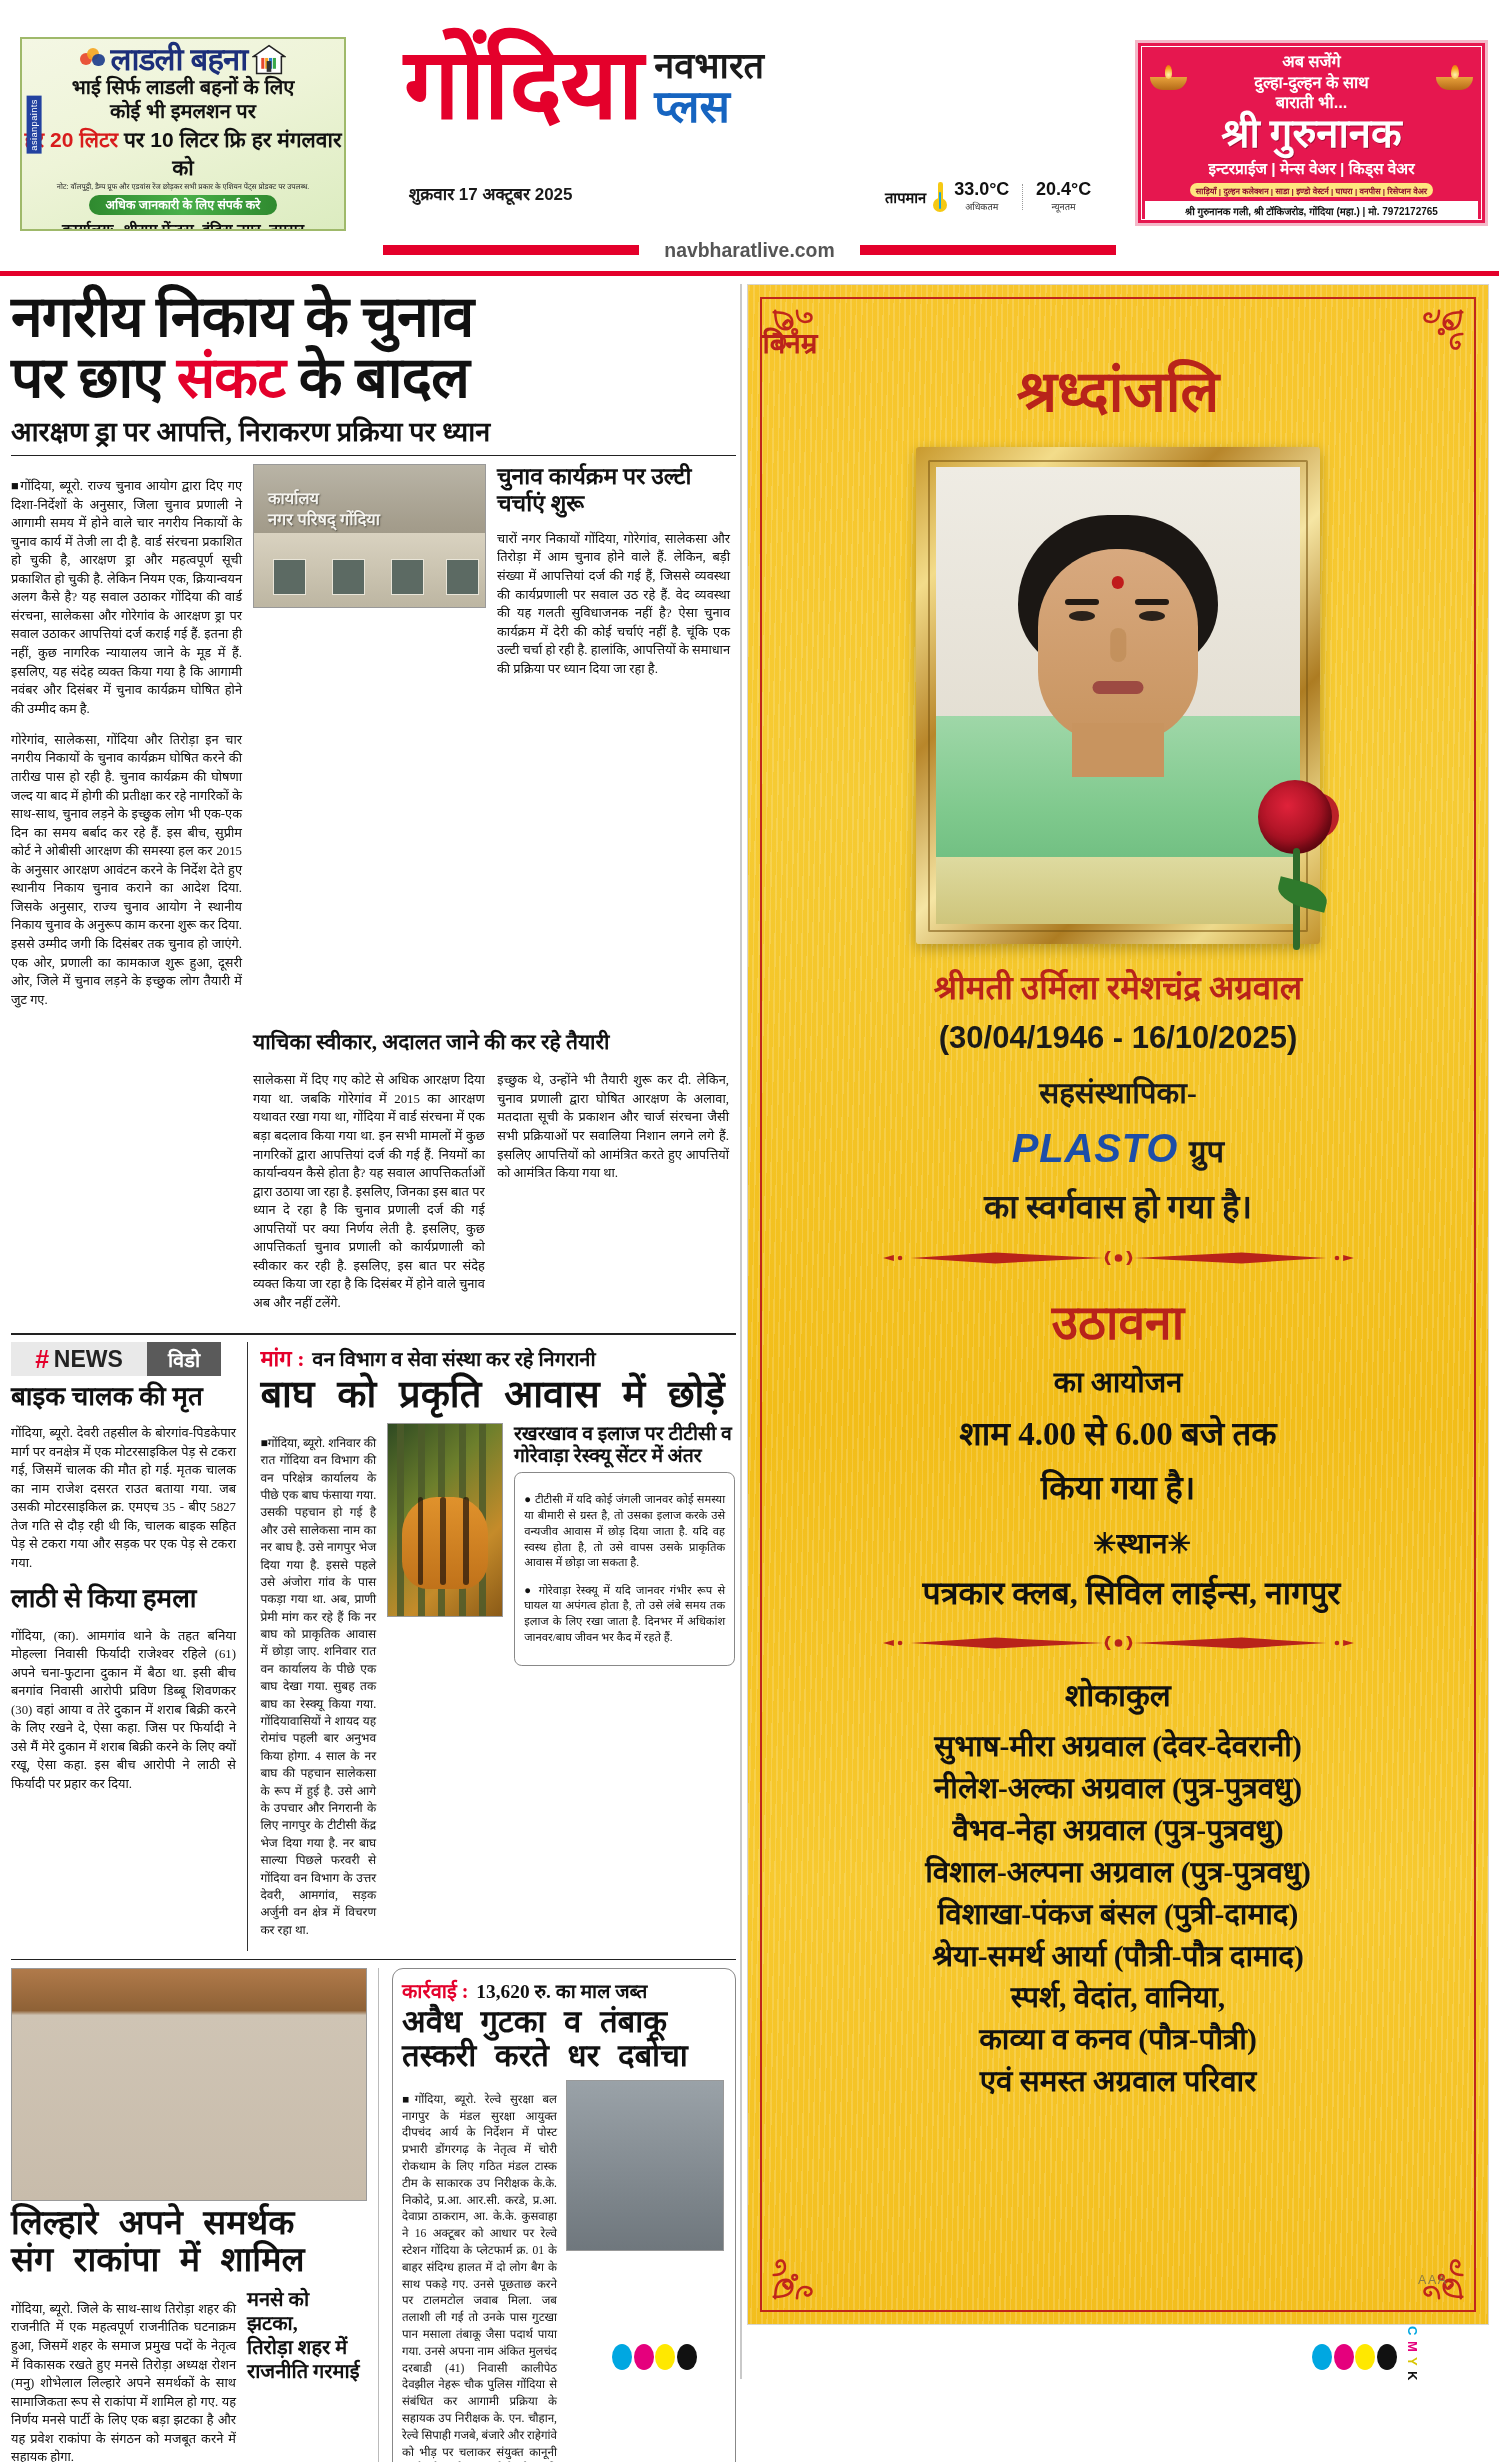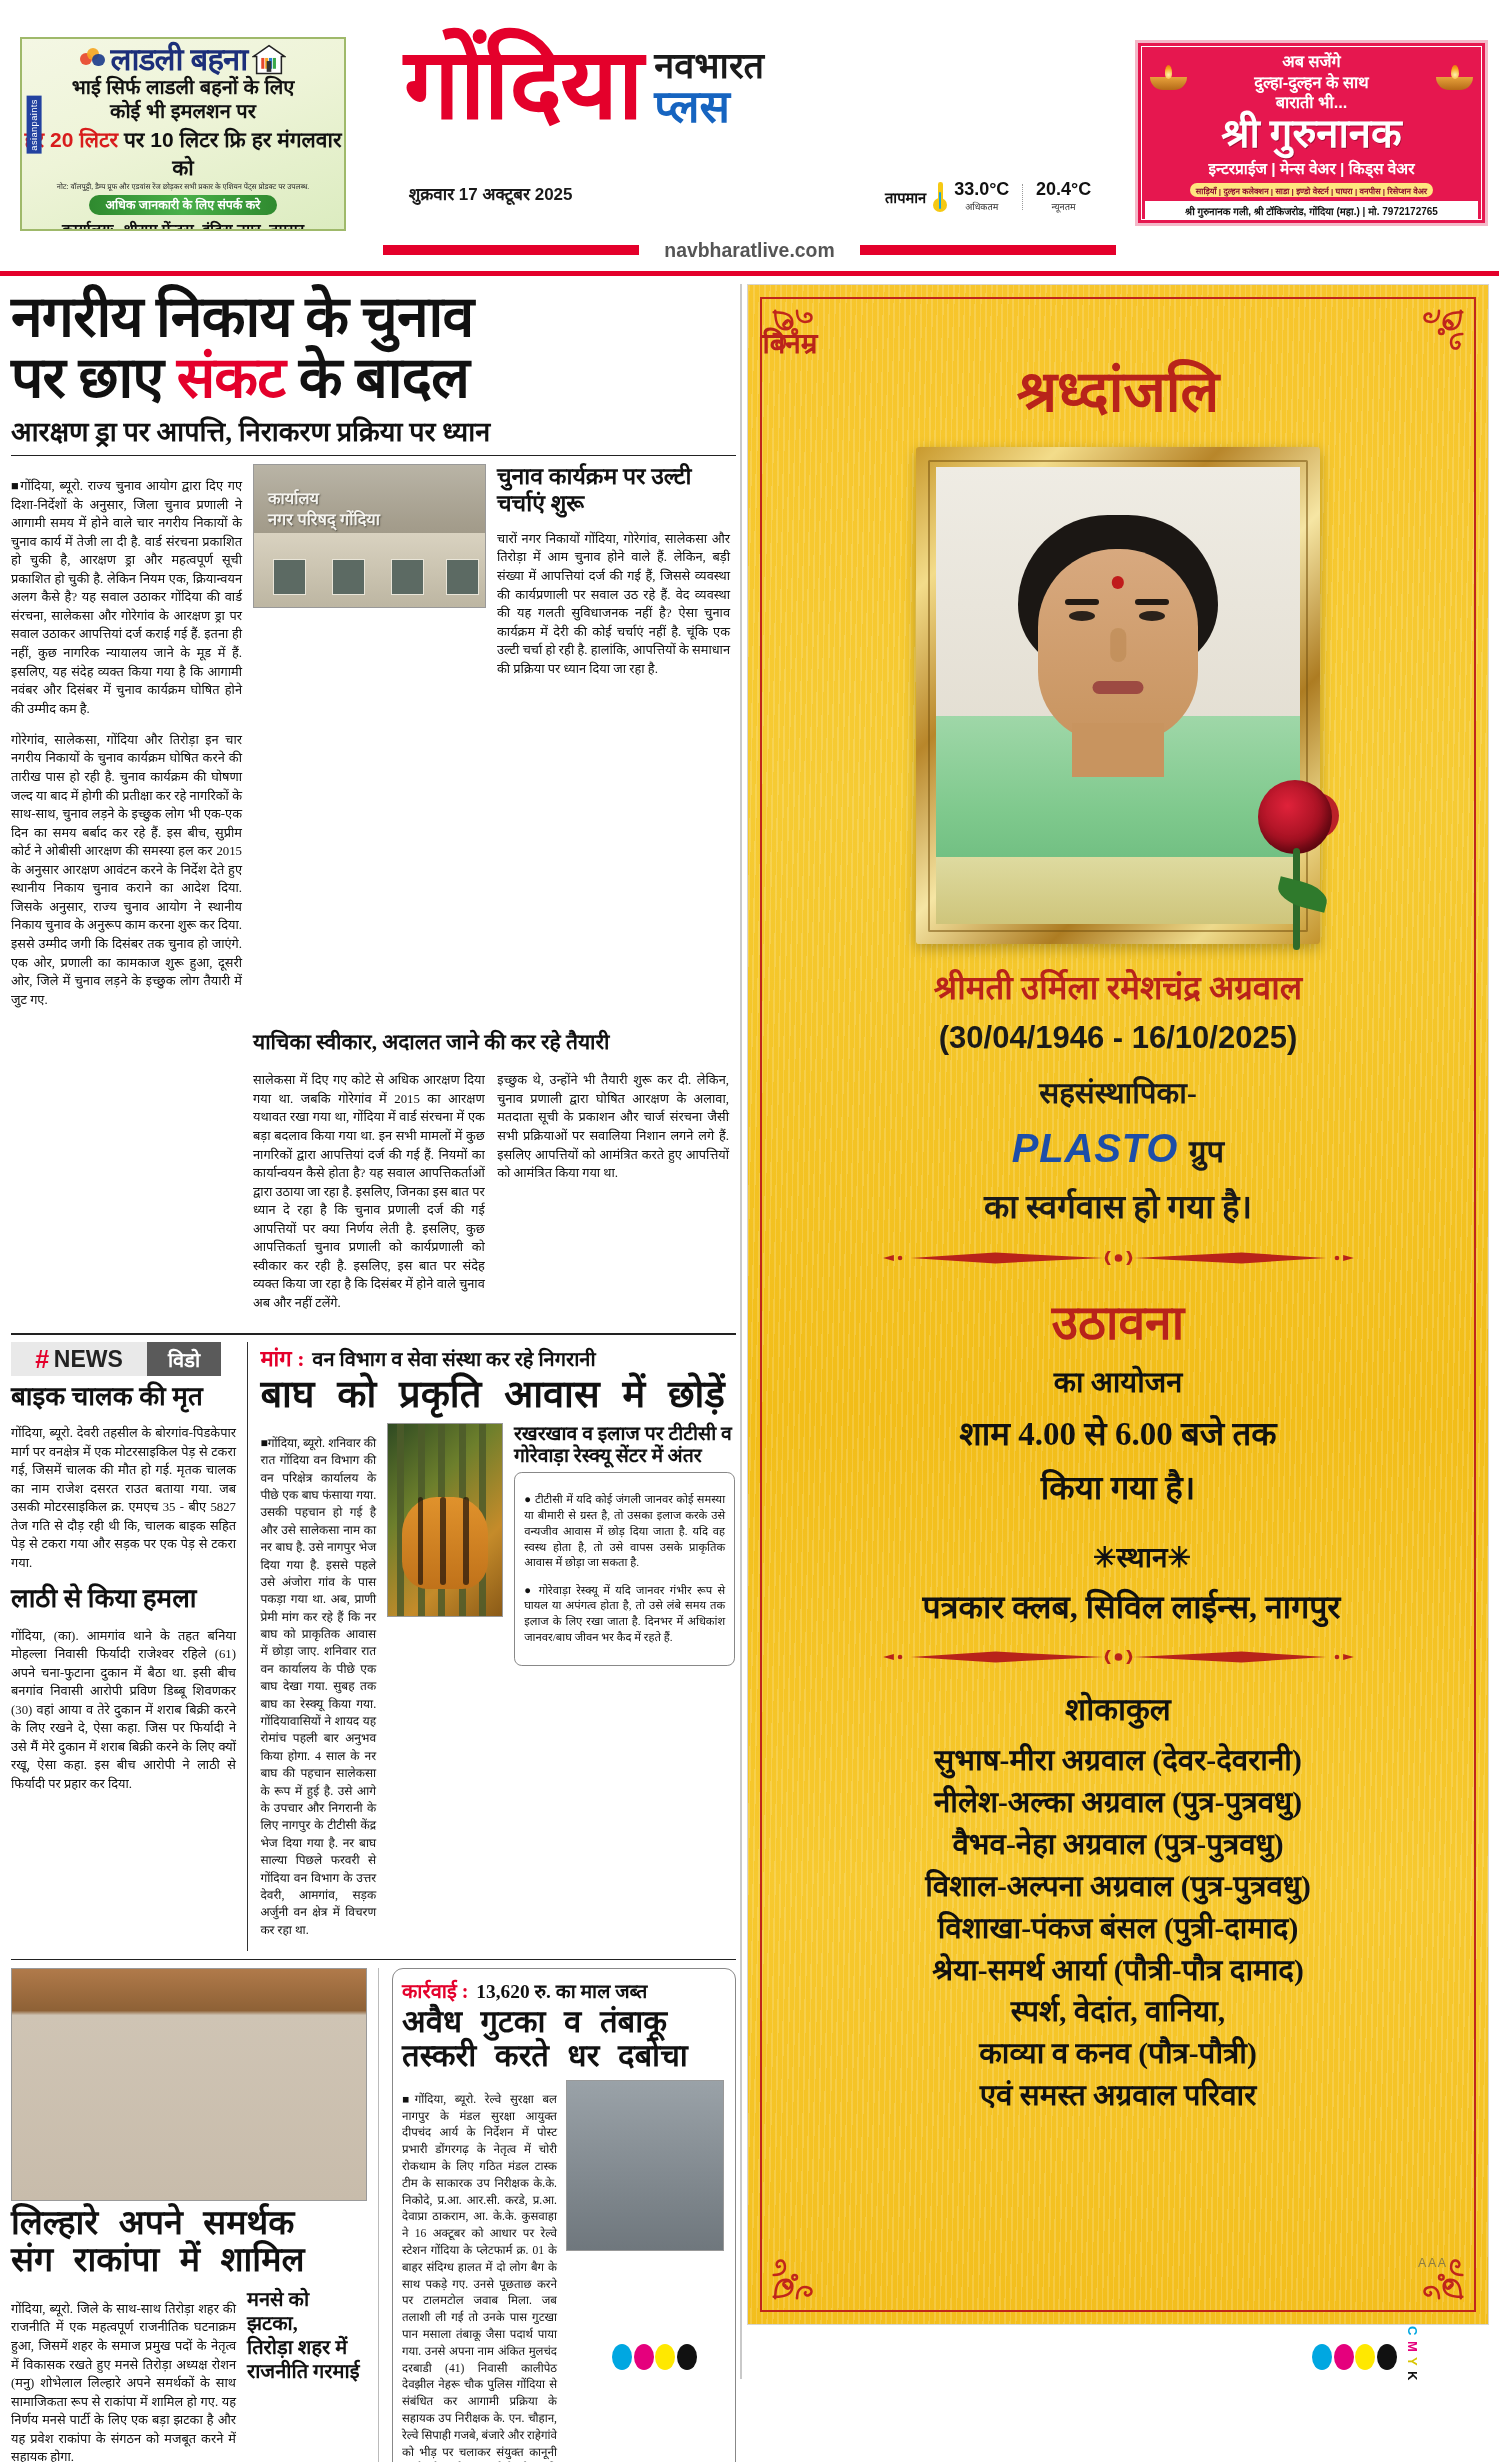--- a/index.html
+++ b/index.html
@@ -240,27 +240,27 @@
   .ob-group{font-family:"Liberation Serif",serif;font-weight:bold;font-size:31px;color:#1a1a1a;margin-left:7.8px;}
   .ob-pass{text-align:center;margin-top:12.4px;font-family:"Liberation Serif",serif;font-weight:bold;
     font-size:33px;color:#1a1a1a;}
 
   .divider{display:flex;align-items:center;justify-content:center;margin:20px auto;width:481px;height:20px;color:#b8231a;}
   .divider svg{width:481px;height:20px;}
 
   .ob-ceremony{text-align:center;font-family:"Liberation Serif",serif;font-weight:bold;font-size:48px;color:#b8231a;}
   .ob-of{text-align:center;margin-top:7.8px;font-family:"Liberation Serif",serif;font-weight:bold;font-size:29px;}
   .ob-when1,.ob-when2,.ob-when3{text-align:center;margin-top:9.3px;font-family:"Liberation Serif",serif;font-weight:bold;font-size:33px;}
-  .ob-place-lbl{text-align:center;margin-top:28px;font-family:"Liberation Serif",serif;font-weight:bold;font-size:28px;padding-left:48px;}
+  .ob-place-lbl{text-align:center;margin-top:14px;font-family:"Liberation Serif",serif;font-weight:bold;font-size:28px;padding-left:48px;}
   .ob-place{text-align:center;margin-top:9.3px;font-family:"Liberation Serif",serif;font-weight:bold;font-size:32px;padding-left:27px;}
   .ob-mourn-lbl{text-align:center;margin-top:4.7px;font-family:"Liberation Serif",serif;font-weight:bold;font-size:31px;}
   .ob-names{margin-top:11px;text-align:center;}
   .ob-names div{font-family:"Liberation Serif",serif;font-weight:bold;font-size:29.5px;line-height:1.42;}
 
-  .aaa{position:absolute;right:26px;bottom:40px;font-family:"Liberation Sans",sans-serif;font-size:12.4px;color:#8a7a45;letter-spacing:1.6px;}
+  .aaa{position:absolute;right:26px;bottom:23px;font-family:"Liberation Sans",sans-serif;font-size:12.4px;color:#8a7a45;letter-spacing:1.6px;}
 
   
   .cmyk{position:absolute;bottom:92px;display:flex;gap:1.6px;}
   .cmyk.l{left:612px;}
   .cmyk.r{left:1312px;}
   .cmyk i{width:20px;height:26px;border-radius:50%;display:block;}
   .cmyk i.c{background:#00a7e1;} .cmyk i.m{background:#e5007d;}
   .cmyk i.y{background:#ffe800;} .cmyk i.k{background:#111;}
   .cmyk-lbl{position:absolute;left:1405px;bottom:81px;writing-mode:vertical-rl;
     font-family:"Liberation Sans",sans-serif;font-weight:bold;font-size:13px;letter-spacing:0.8px;}

